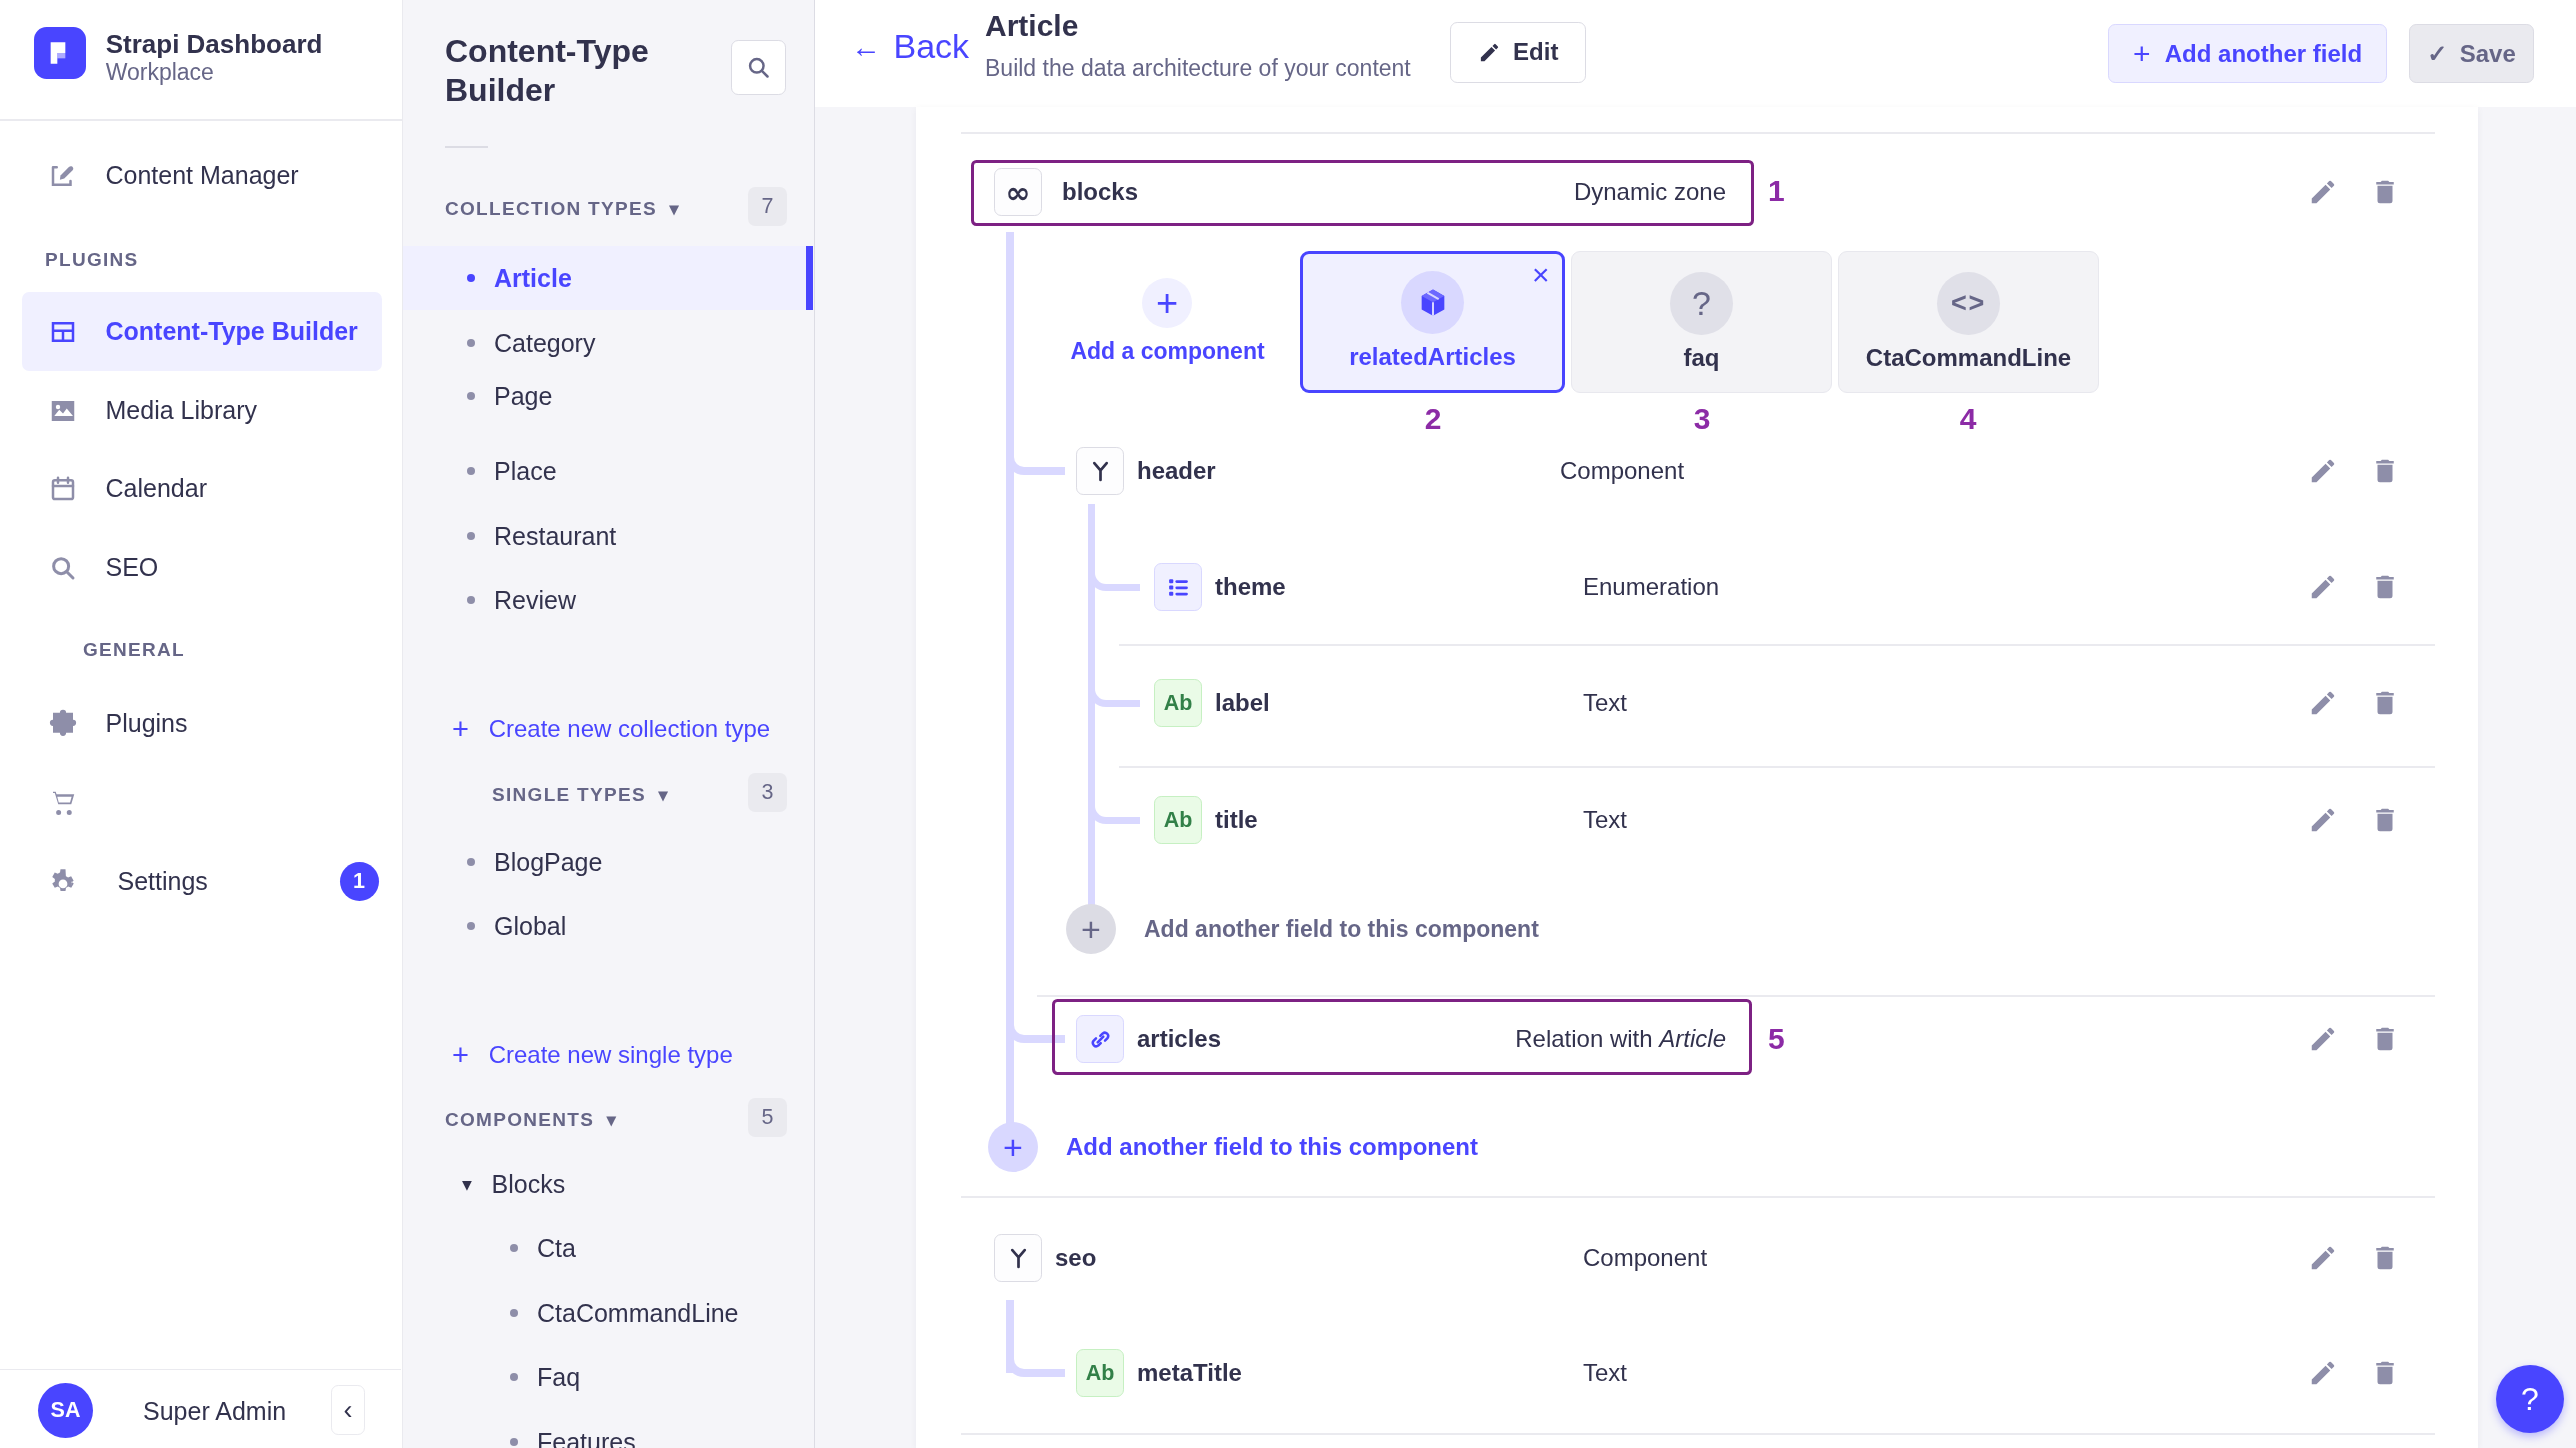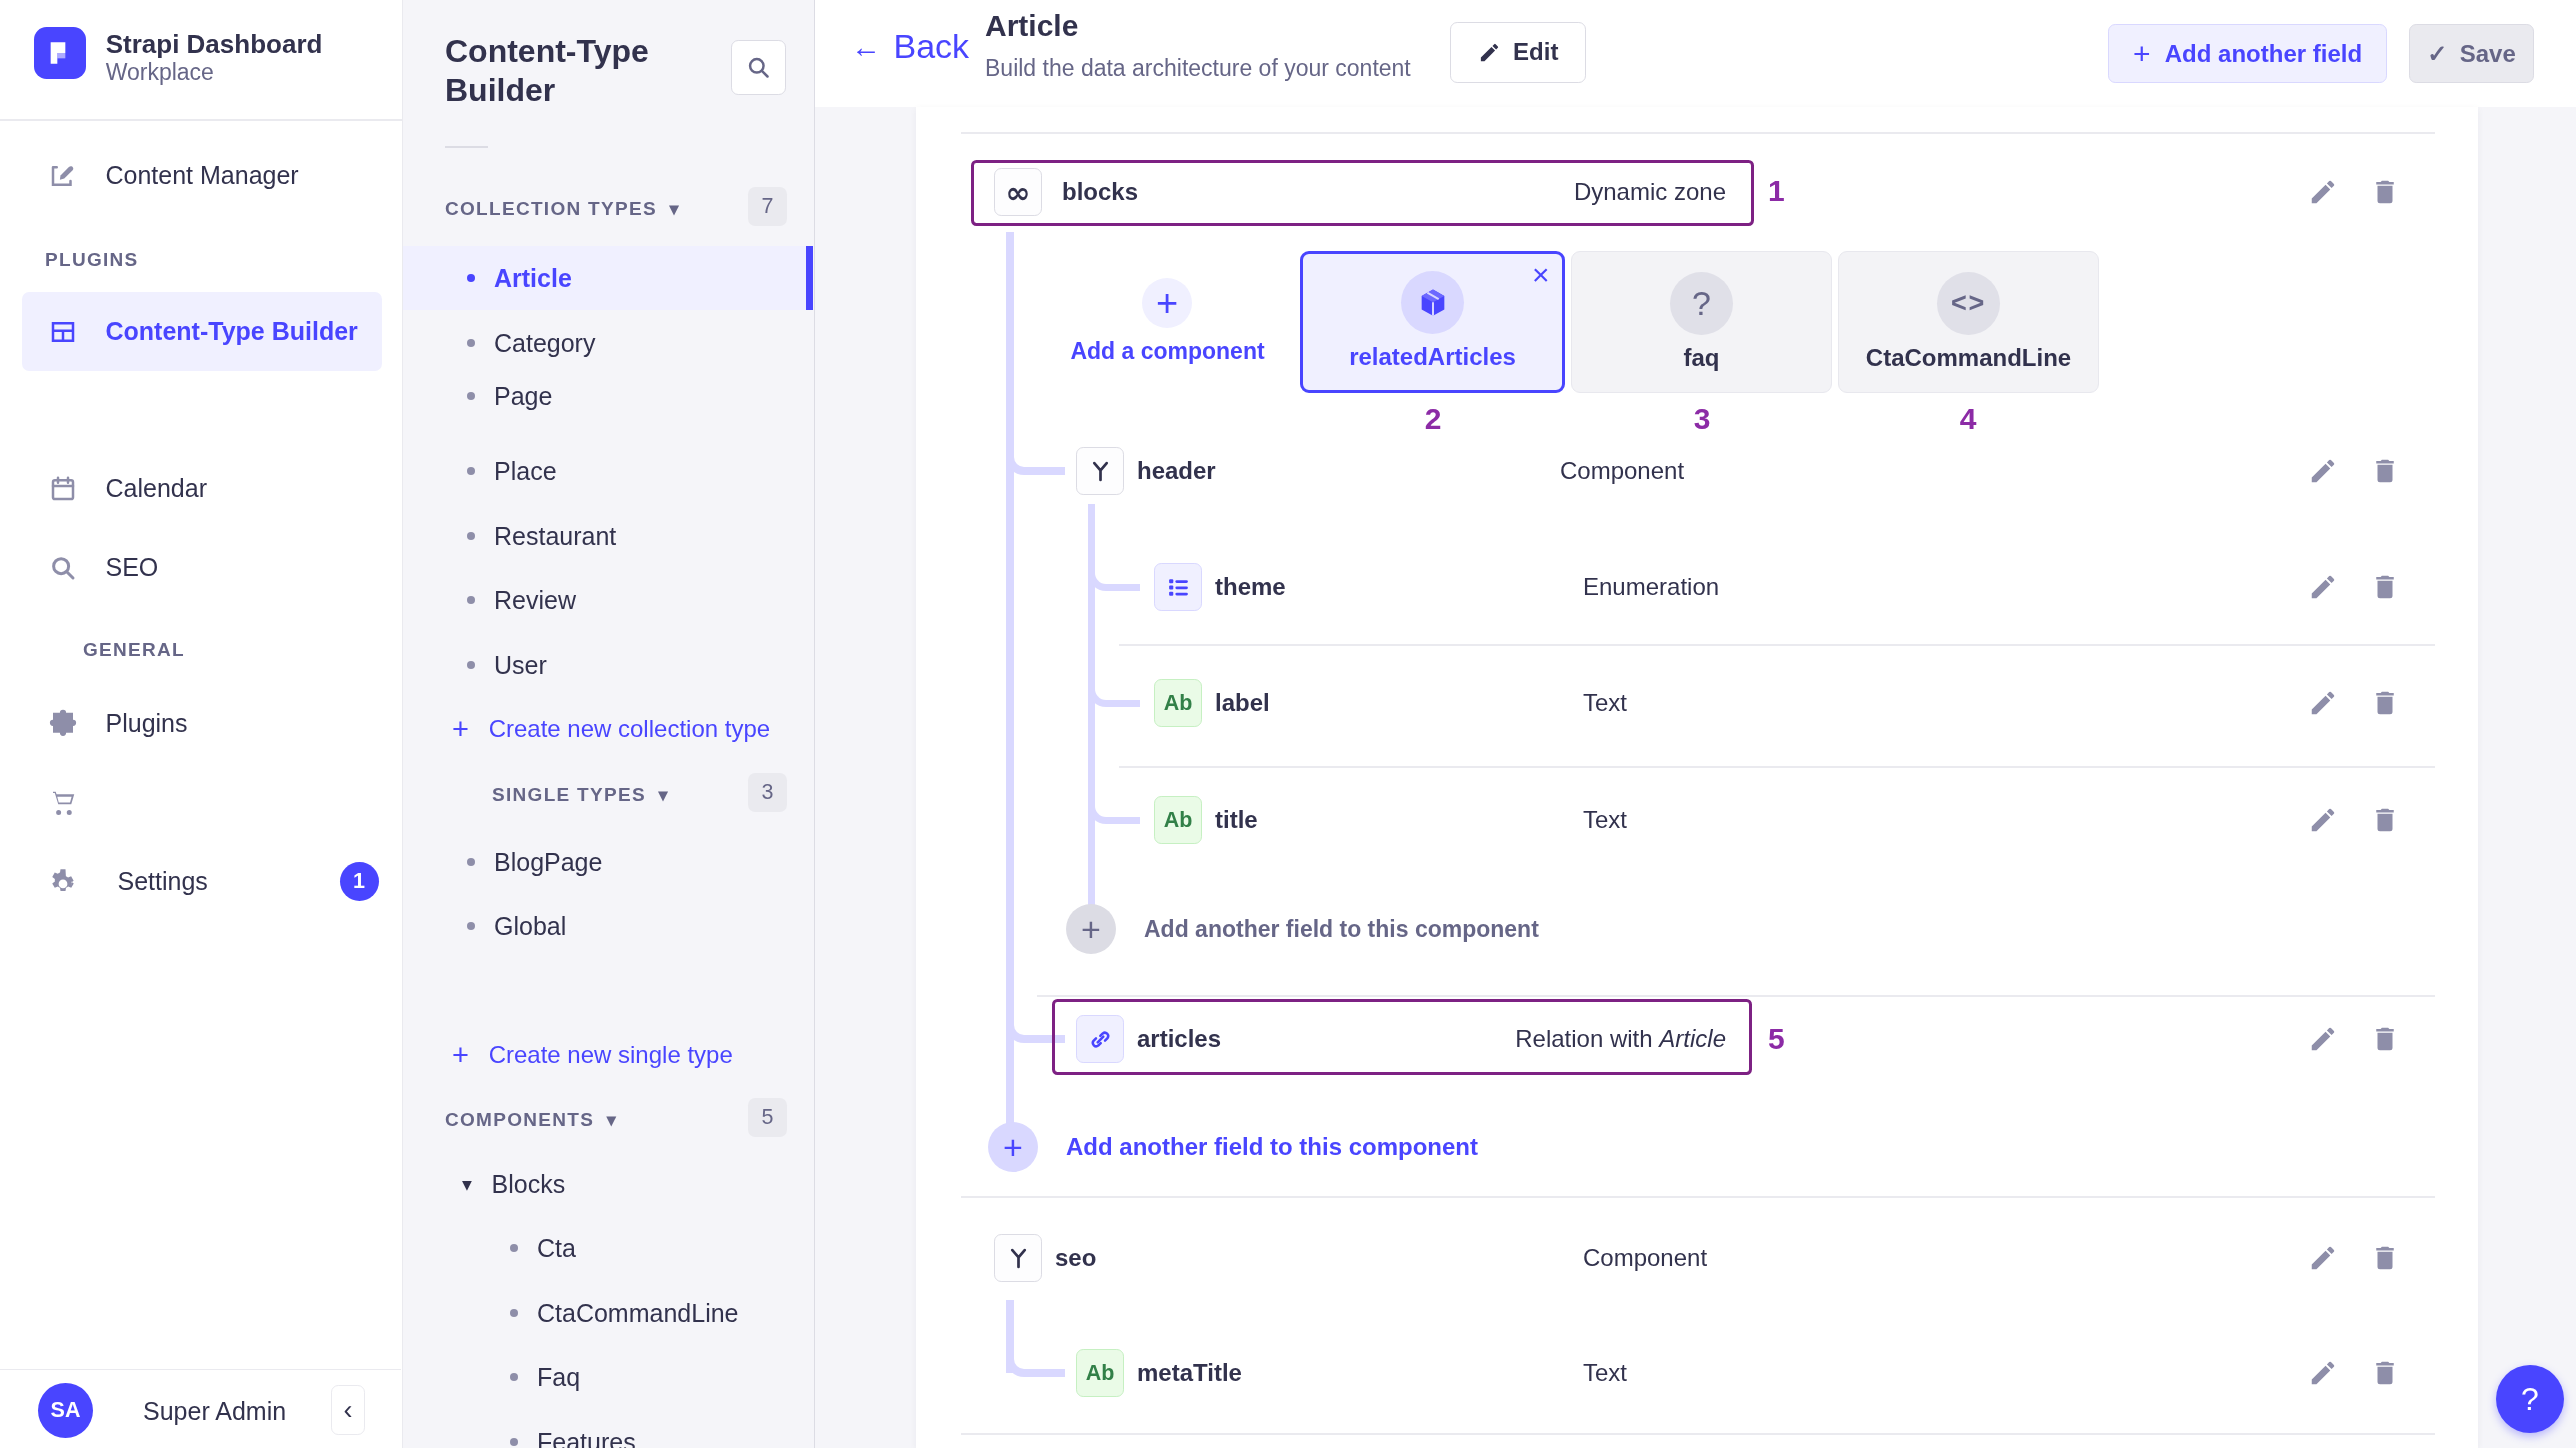--- a/index.html
+++ b/index.html
@@ -137,20 +137,28 @@
 
     <div class="sb-item active" style="top:292px;">
       <span class="ic">
         <svg width="30" height="30" viewBox="0 0 24 24" fill="currentColor">
             <path d="M3 4h18v16H3zM5 6v4h14V6zm0 6v6h6v-6zm8 0v6h6v-6z" fill-rule="evenodd"></path>
           </svg>
       </span>
       <span class="lbl">Content-Type Builder</span>
     </div>
 
+    <div class="sb-item" style="top:371px;">
+      <span class="ic">
+        <svg width="30" height="30" viewBox="0 0 24 24" fill="currentColor">
+            <path d="M3 4h18v16H3zm2 12l4-5 3 3 3-4 5 6H5zm3-5.5A1.75 1.75 0 1 0 8 7a1.75 1.75 0 0 0 0 3.5z" fill-rule="evenodd"></path>
+          </svg>
+      </span>
+      <span class="lbl">Media Library</span>
+    </div>
 
     <div class="sb-item" style="top:449px;">
       <span class="ic">
         <svg width="30" height="30" viewBox="0 0 24 24" fill="none" stroke="currentColor" stroke-width="2">
             <rect x="4" y="5" width="16" height="15" rx="1.5"></rect>
             <path d="M4 9.5h16M8 3v4M16 3v4" stroke-linecap="round"></path>
           </svg>
       </span>
       <span class="lbl">Calendar</span>
     </div>
@@ -238,24 +246,20 @@
         <span class="dot"></span>
         <span class="lbl">Place</span>
       </div>
     <div class="p-item" style="top:504px;">
         <span class="dot"></span>
         <span class="lbl">Restaurant</span>
       </div>
     <div class="p-item" style="top:568px;">
         <span class="dot"></span>
         <span class="lbl">Review</span>
-      </div>
-    <div class="p-item" style="top:633px;">
-        <span class="dot"></span>
-        <span class="lbl">User</span>
       </div>
 
     <div class="p-create" style="top:697px;">
       <span class="plus">+</span>
       <span class="lbl">Create new collection type</span>
     </div>
 
     <div class="panel-h" style="top:781px;margin-left:47px;">
       <span>SINGLE TYPES</span>
       <span class="chev">▾</span>

